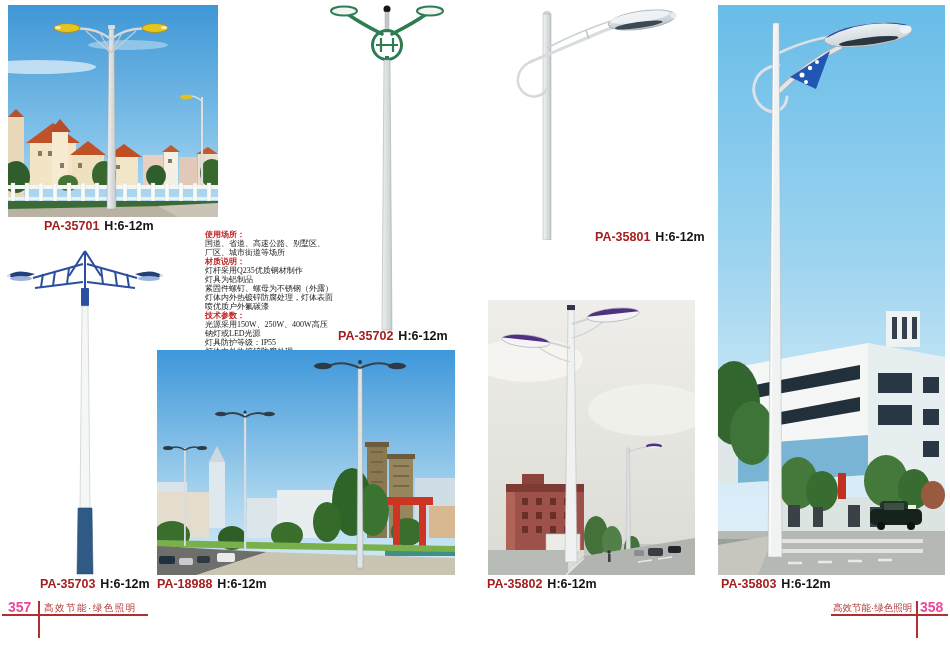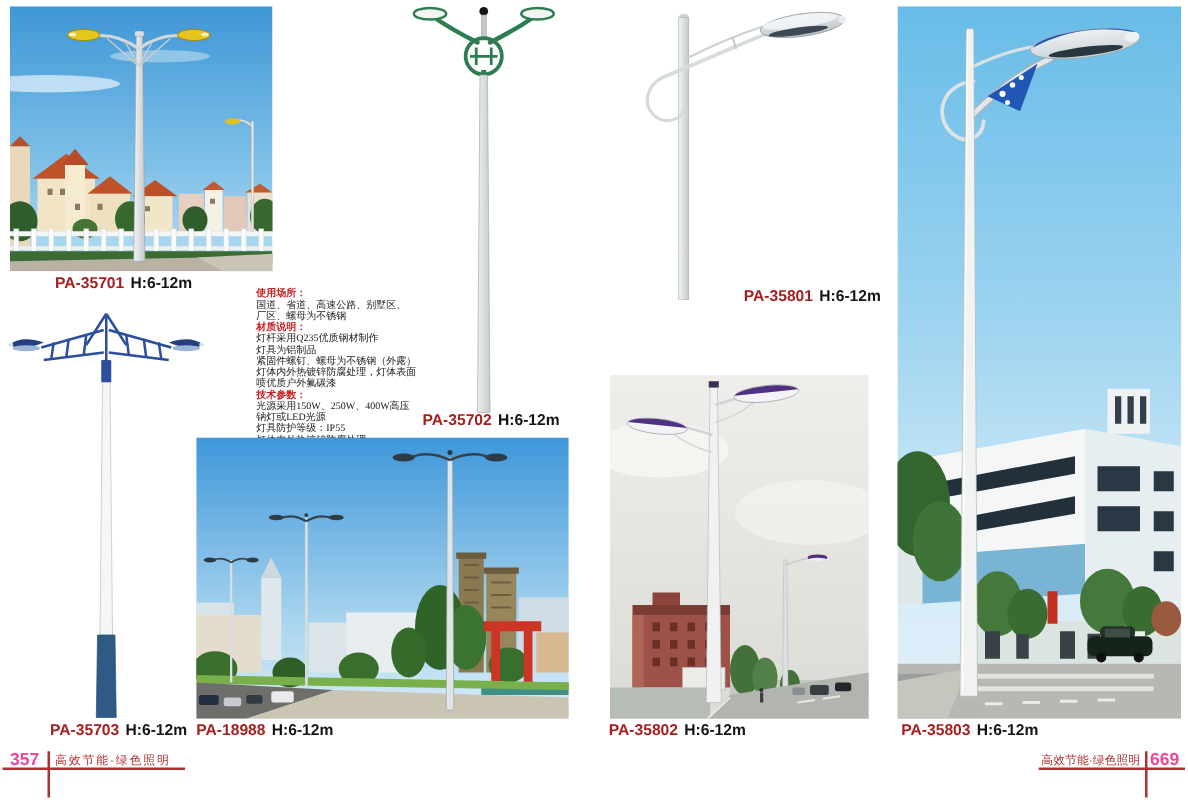--- a/index.html
+++ b/index.html
@@ -100,21 +100,21 @@
   <polygon points="54,60 60,60 62,330 52,330" fill="url(#poleg2)" stroke="#9aa2a6" stroke-width="0.5"></polygon>
 </svg>
 </div>
 <div class="plabel" style="left:338px;top:329px;">
   <span class="pid">PA-35702</span><span class="ph">H:6-12m</span>
 </div>
 
 <div class="spec">
   <div class="h">使用场所：</div>
   <div>国道、省道、高速公路、别墅区、</div>
-  <div>厂区、螺母为不锈钢</div>
+  <div>厂区、城市街道等场所</div>
   <div class="h">材质说明：</div>
   <div>灯杆采用Q235优质钢材制作</div>
   <div>灯具为铝制品</div>
   <div>紧固件螺钉、螺母为不锈钢（外露）</div>
   <div>灯体内外热镀锌防腐处理，灯体表面</div>
   <div>喷优质户外氟碳漆</div>
   <div class="h">技术参数：</div>
   <div>光源采用150W、250W、400W高压</div>
   <div>钠灯或LED光源</div>
   <div>灯具防护等级：IP55</div>
@@ -359,14 +359,14 @@
   <span class="pid">PA-35803</span><span class="ph">H:6-12m</span>
 </div>
 
 <div class="footer-num" style="left:8px;top:599px;">357</div>
 <div class="vline" style="left:38px;top:601px;height:37px;"></div>
 <div class="footer-slogan" style="left:44px;top:602px;">高效节能·绿色照明</div>
 <div class="hline" style="left:2px;top:614px;width:146px;"></div>
 
 <div class="footer-slogan" style="left:833px;top:602px;letter-spacing:0;">高效节能·绿色照明</div>
 <div class="vline" style="left:916px;top:601px;height:37px;"></div>
-<div class="footer-num" style="left:920px;top:599px;">669</div>
+<div class="footer-num" style="left:920px;top:599px;">358</div>
 <div class="hline" style="left:831px;top:614px;width:117px;"></div>
 
 </body></html>

